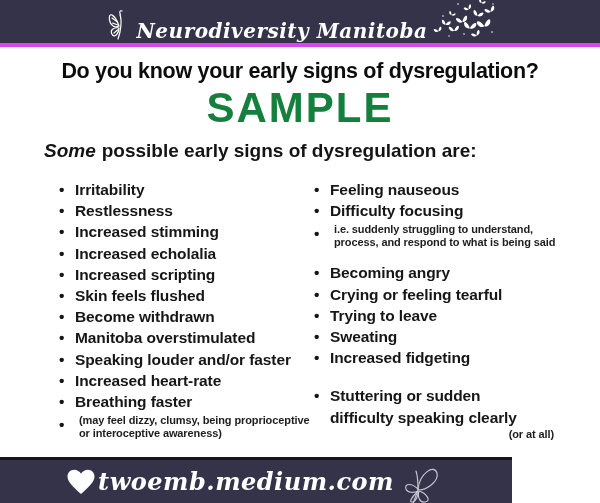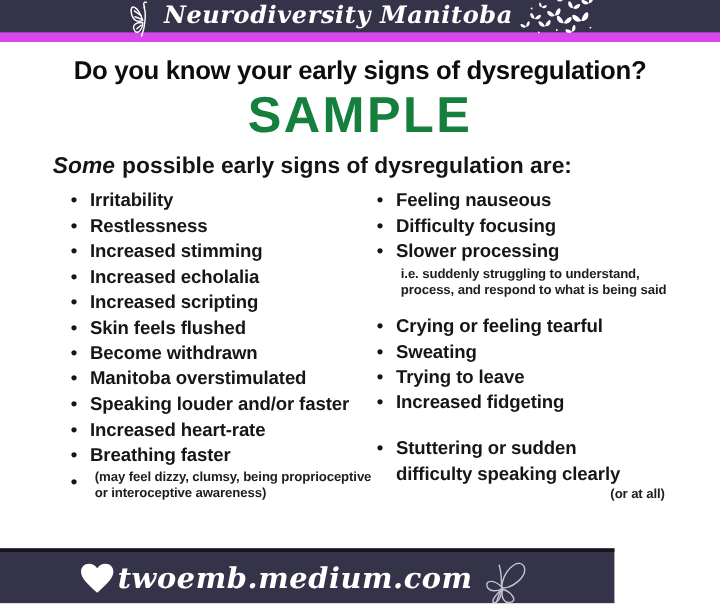--- a/index.html
+++ b/index.html
@@ -3,22 +3,22 @@
 <meta charset="utf-8">
 <style>
   * { margin:0; padding:0; box-sizing:border-box; }
   html,body { background:#ffffff; }
   .page {
     width:600px; height:503px; position:relative; overflow:hidden;
     background:#ffffff; font-family:"Liberation Sans", sans-serif;
   }
   
   .topbar {
-    height:35px; background:#343349; border-bottom:8px solid #d946ef;
-    display:flex; align-items:flex-start; justify-content:center;
+    height:47px; background:#343349; border-bottom:4px solid #d946ef;
+    display:flex; align-items:flex-end; justify-content:center;
   }
   .brand {
     color:#ffffff; font-family:"DejaVu Serif", serif; font-style:italic;
     font-weight:bold; font-size:20px; letter-spacing:.5px; margin:0 4px 0 6px;
     white-space:nowrap;
   }
   .hdr-butterfly { display:flex; align-items:center; }
   .flock { margin-top:-14px; }
   
   .content { padding-top:12px; }
@@ -28,21 +28,21 @@
   }
   .sample {
     text-align:center; color:#15803d; font-size:42px; font-weight:bold;
     letter-spacing:2px; line-height:44px; margin-top:2px;
   }
   .subtitle {
     margin:9px 0 0 44px; font-size:19px; font-weight:bold; color:#141414;
     line-height:24px;
   }
   .subtitle em { font-style:italic; margin-right:6px;margin-top:12px; }
-  .columns { display:flex; margin-top:6px; padding-left:58px; }
+  .columns { display:flex; margin-top:16px; padding-left:58px; }
   ul { list-style:none; }
   .col-left { width:255px; flex:none; }
   .col-right { width:275px; flex:none; }
   li {
     position:relative; padding-left:17px; font-size:15.5px; font-weight:600;
     line-height:21.2px; color:#161616; letter-spacing:-0.1px;
   }
   li::before { content:"\2022"; position:absolute; left:1px; top:0; }
   .lbl { white-space:pre-line; }
   .note {
@@ -132,27 +132,28 @@
           <li><span class="lbl">Speaking louder and/or faster</span></li>
           <li><span class="lbl">Increased heart-rate</span></li>
           <li><span class="lbl">Breathing faster</span></li>
           <li><div class="note">(may feel dizzy, clumsy, being proprioceptive
 or interoceptive awareness)</div></li>
         </ul>
       <div class="col-right" id="right-col">
           <ul class="group">
             <li><span class="lbl">Feeling nauseous</span></li>
             <li><span class="lbl">Difficulty focusing</span></li>
-            <li><span class="lbl">Slower processing</span><div class="note">i.e. suddenly struggling to understand,
+            <li><div class="note">i.e. suddenly struggling to understand,
 process, and respond to what is being said</div></li>
           </ul>
           <ul class="group">
+            <li><span class="lbl">Becoming angry</span></li>
             <li><span class="lbl">Crying or feeling tearful</span></li>
+            <li><span class="lbl">Trying to leave</span></li>
             <li><span class="lbl">Sweating</span></li>
-            <li><span class="lbl">Trying to leave</span></li>
             <li><span class="lbl">Increased fidgeting</span></li>
           </ul>
           <ul class="group">
             <li><span class="lbl">Stuttering or sudden
 difficulty speaking clearly</span><div class="note">(or at all)</div></li>
           </ul>
         </div>
     </div>
   </main>
 

